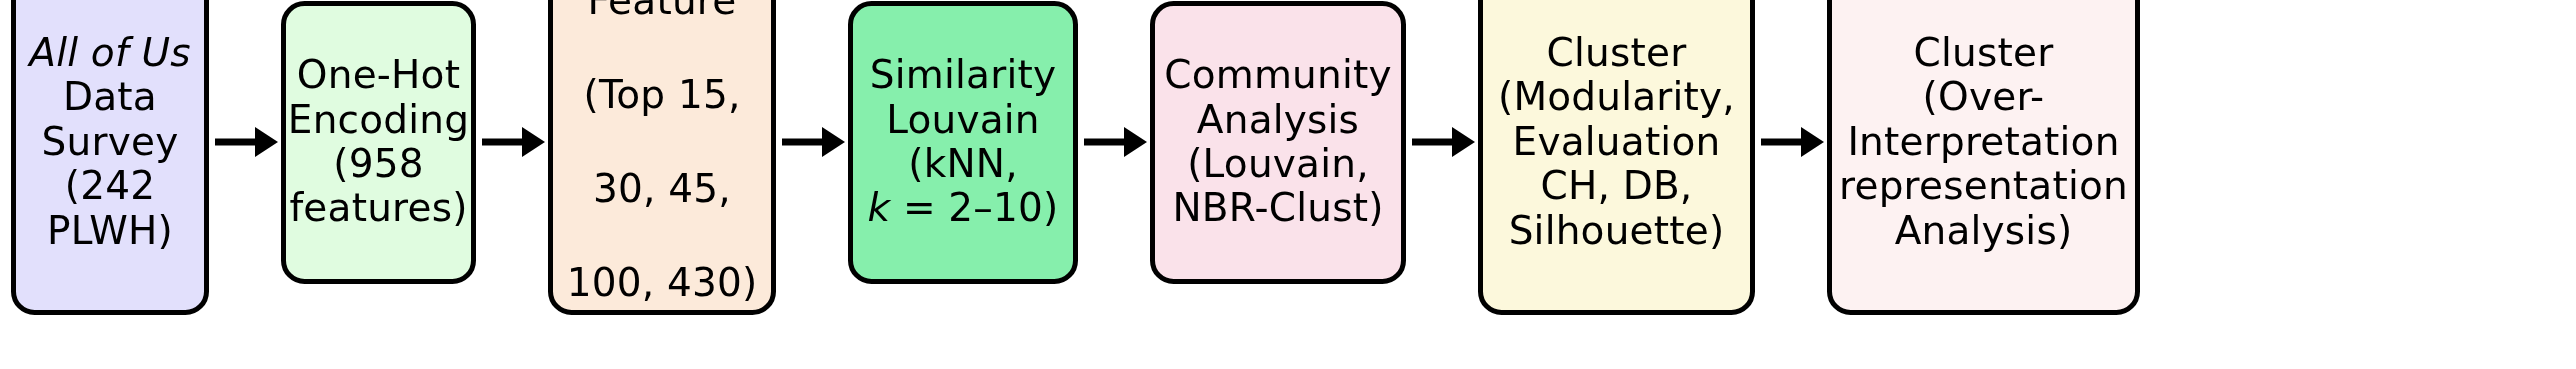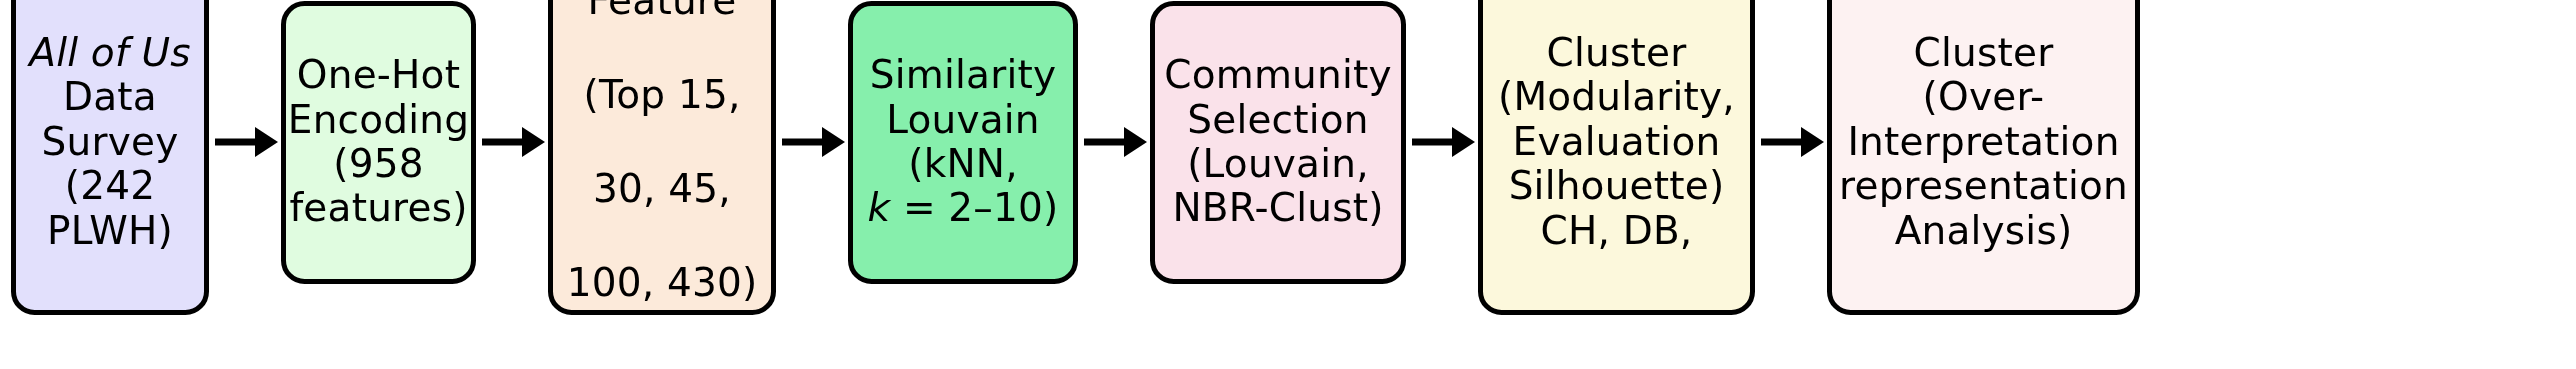--- a/index.html
+++ b/index.html
@@ -134,34 +134,34 @@
       <span class="ln">Louvain</span>
       <span class="ln">(kNN,</span>
       <span class="ln"><i class="var">k</i> = 2–10)</span>
     </div>
     <div class="arrow">
       <span class="shaft"></span>
       <span class="head"></span>
     </div>
     <div class="node n4" style="background: rgb(250, 226, 234);">
       <span class="ln">Community</span>
-      <span class="ln">Selection</span>
+      <span class="ln">Analysis</span>
       <span class="ln">(Louvain,</span>
       <span class="ln">NBR-Clust)</span>
     </div>
     <div class="arrow">
       <span class="shaft"></span>
       <span class="head"></span>
     </div>
     <div class="node n5" style="background: rgb(252, 248, 220);">
       <span class="ln">Cluster</span>
       <span class="ln">(Modularity,</span>
       <span class="ln">Evaluation</span>
+      <span class="ln">CH, DB,</span>
       <span class="ln">Silhouette)</span>
-      <span class="ln">CH, DB,</span>
     </div>
     <div class="arrow">
       <span class="shaft"></span>
       <span class="head"></span>
     </div>
     <div class="node n6" style="background: rgb(253, 242, 242);">
       <span class="ln">Cluster</span>
       <span class="ln">(Over-</span>
       <span class="ln">Interpretation</span>
       <span class="ln">representation</span>

